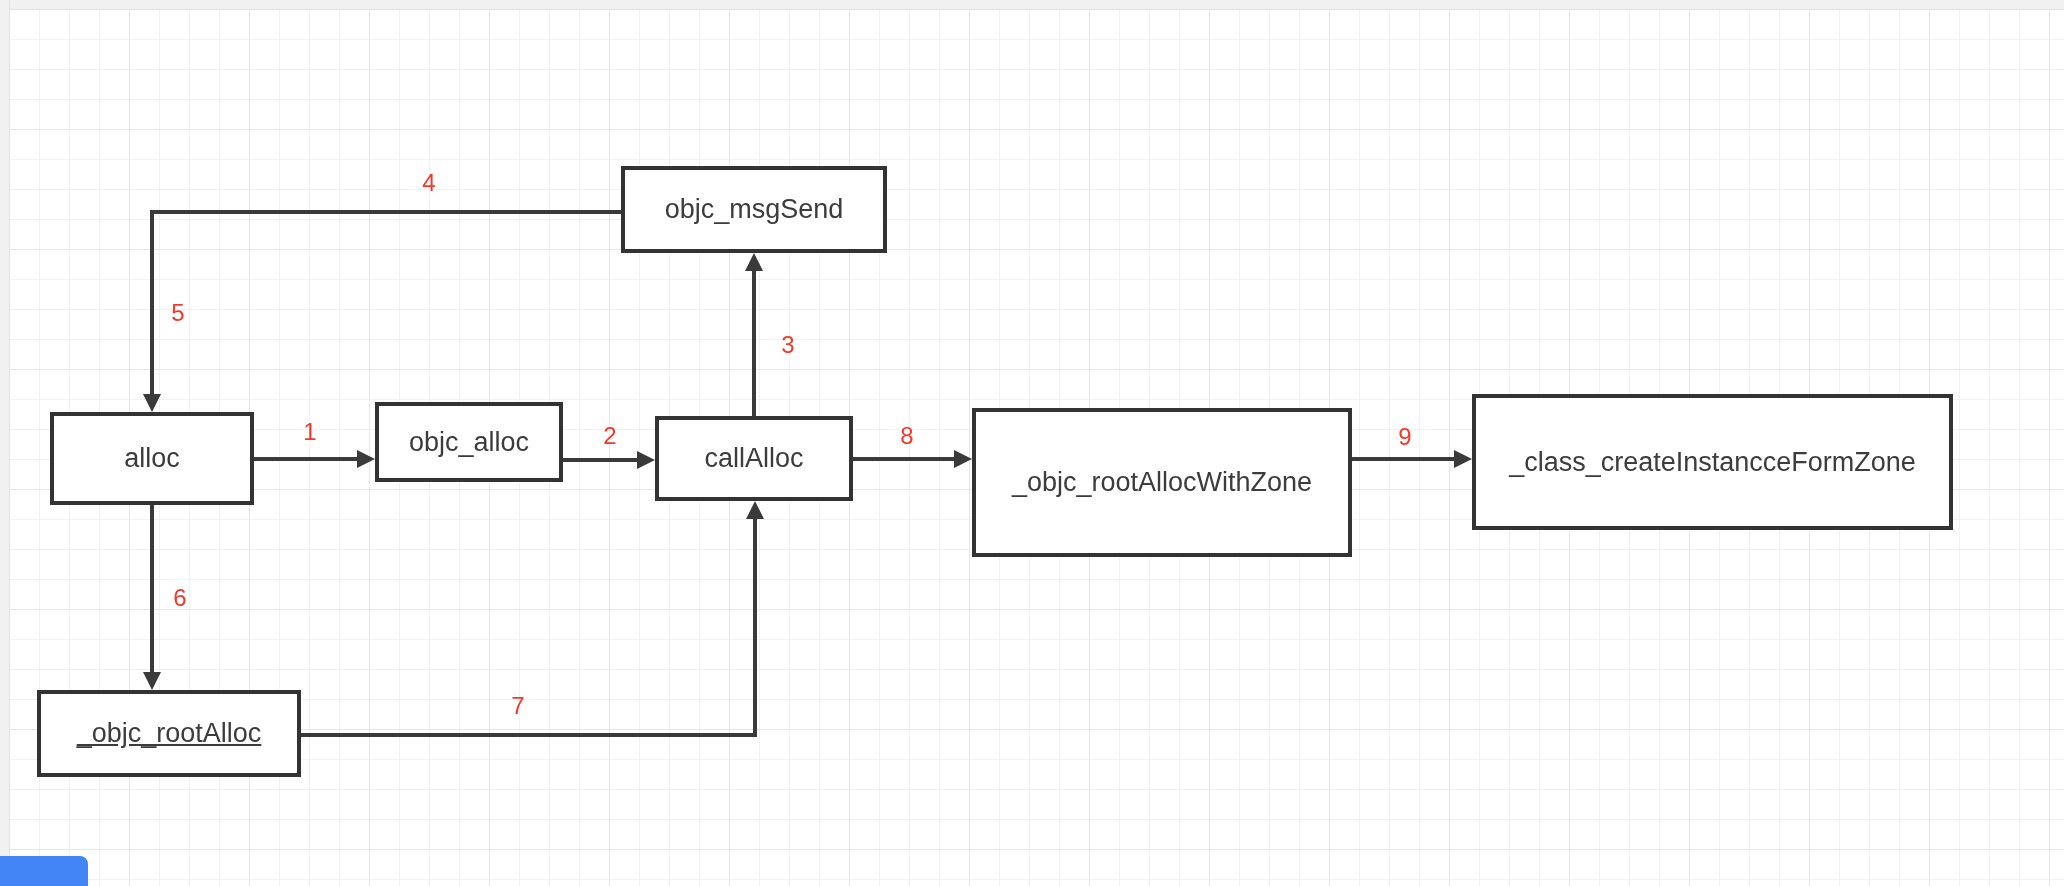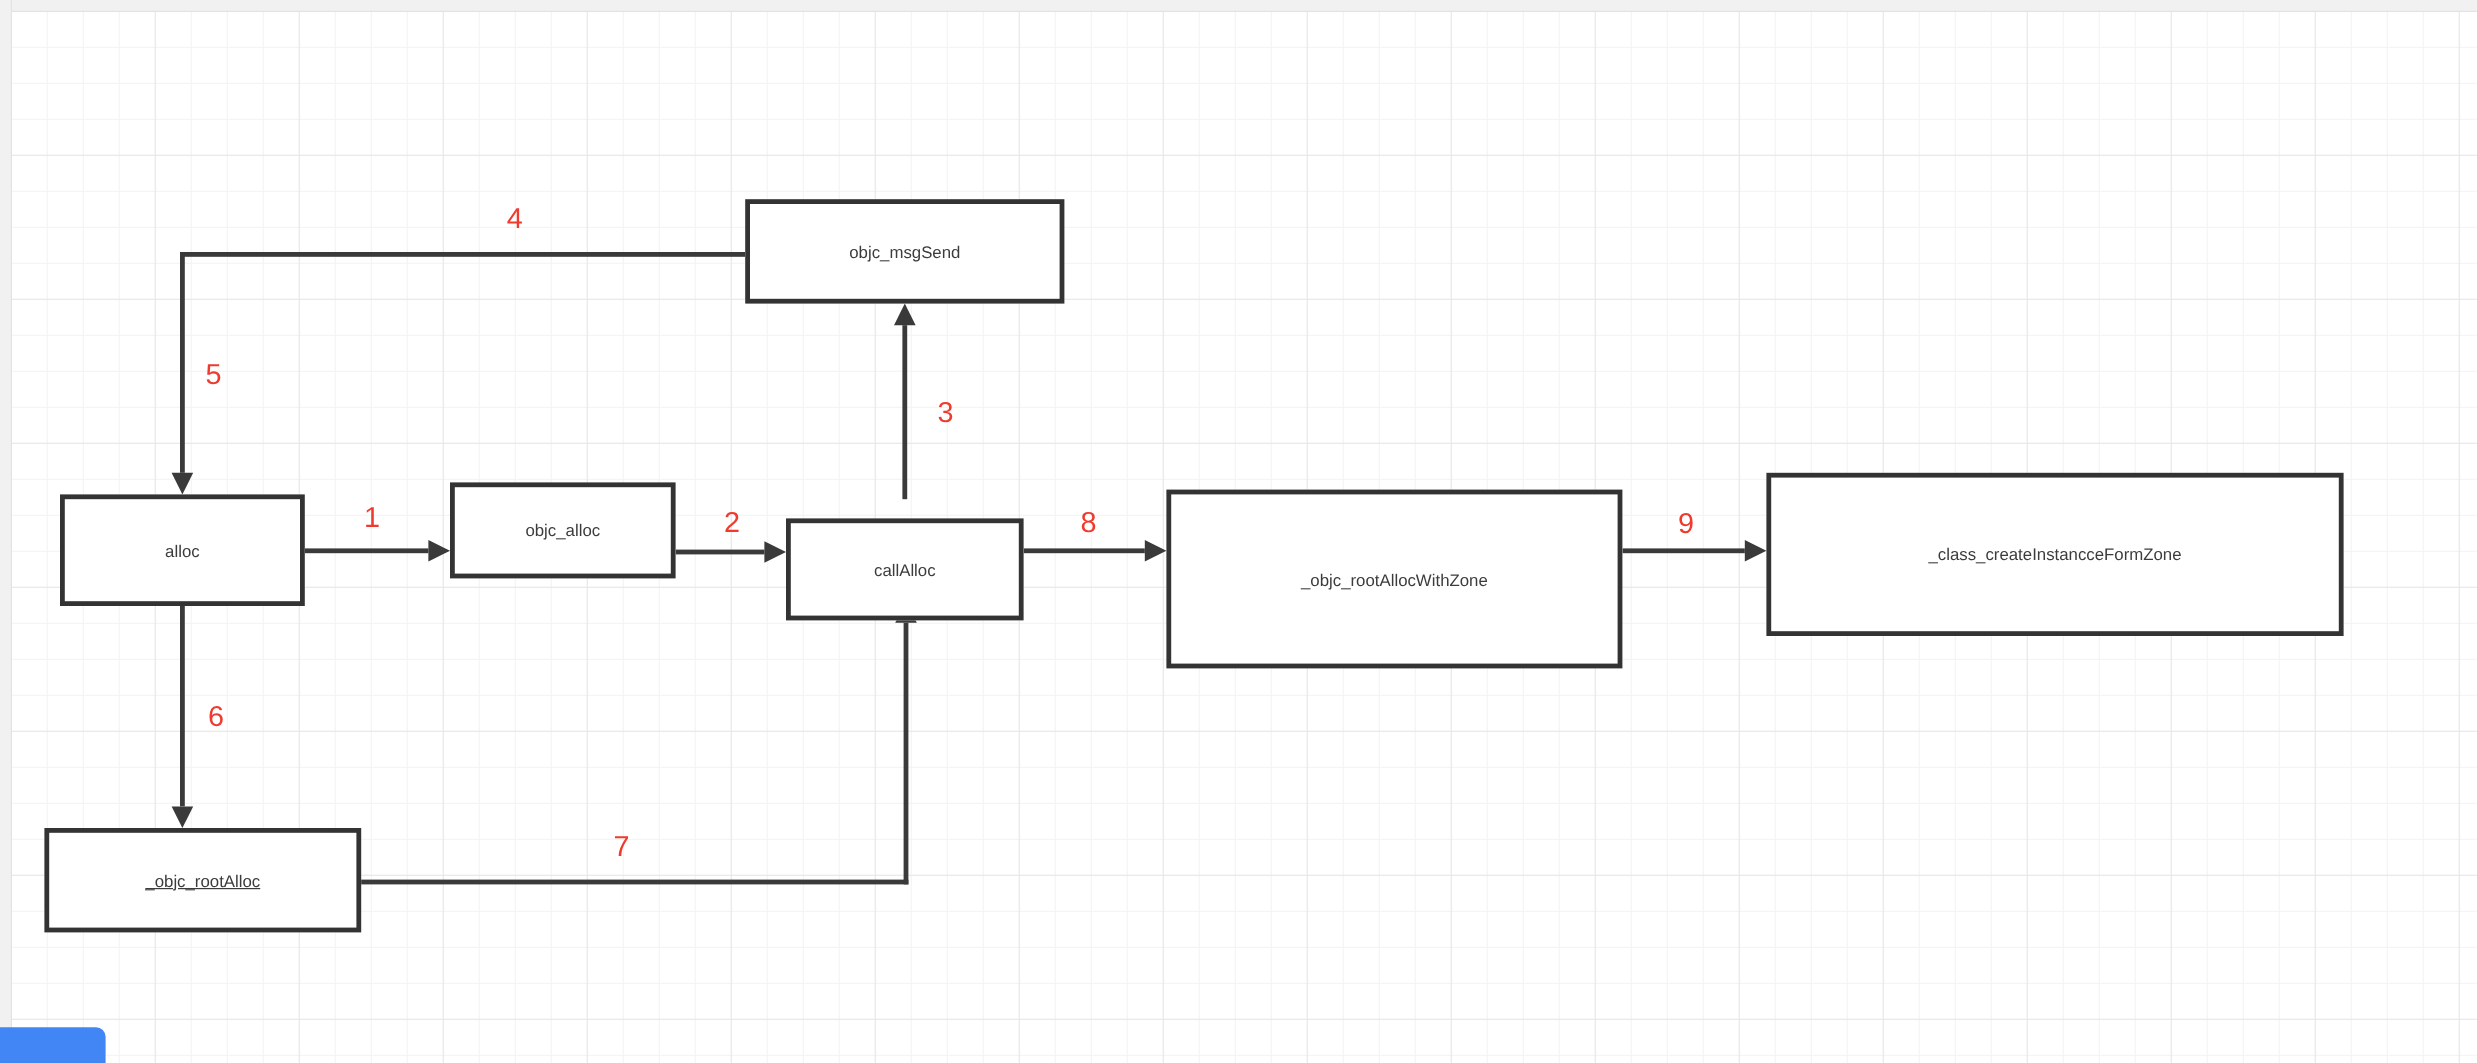--- a/index.html
+++ b/index.html
@@ -26,21 +26,21 @@
   .margin-left {
     position: absolute; left: 0; top: 0; width: 9px; height: 100%;
     background: #f1f1f2; border-right: 1px solid #e3e3e5;
   }
   .node {
     position: absolute;
     box-sizing: border-box;
     background: #ffffff;
     border: 4px solid #333333;
     display: flex; align-items: center; justify-content: center;
-    font-size: 14px; color: #3c3c3c;
+    font-size: 27px; color: #3c3c3c;
     white-space: nowrap;
   }
   .seg { position: absolute; background: #3a3a3a; }
   .head { position: absolute; width: 0; height: 0; }
   .head.right  { border-top: 9px solid transparent; border-bottom: 9px solid transparent; border-left: 18px solid #3a3a3a; }
   .head.up     { border-left: 9px solid transparent; border-right: 9px solid transparent; border-bottom: 18px solid #3a3a3a; }
   .head.down   { border-left: 9px solid transparent; border-right: 9px solid transparent; border-top: 18px solid #3a3a3a; }
   .edge-num {
     position: absolute;
     transform: translate(-50%, -50%);
@@ -99,21 +99,21 @@
   </div>
 
   <div class="node" style="left:50px; top:412px; width:204px; height:93px;text-align:center;">
     <span>alloc</span>
   </div>
 
   <div class="node" style="left:375px; top:402px; width:188px; height:80px;">
     <span>objc_alloc</span>
   </div>
 
-  <div class="node" style="left:655px; top:416px; width:198px; height:85px;margin-top:16px;">
+  <div class="node" style="left:655px; top:416px; width:198px; height:85px;">
     <span>callAlloc</span>
   </div>
 
   <div class="node" style="left:972px; top:408px; width:380px; height:149px;">
     <span>_objc_rootAllocWithZone</span>
   </div>
 
   <div class="node" style="left:1472px; top:394px; width:481px; height:136px;">
     <span>_class_createInstancceFormZone</span>
   </div>

